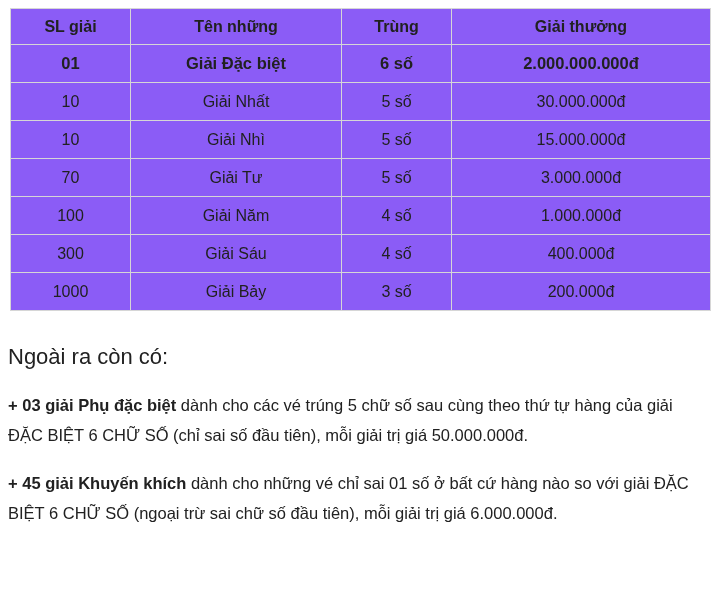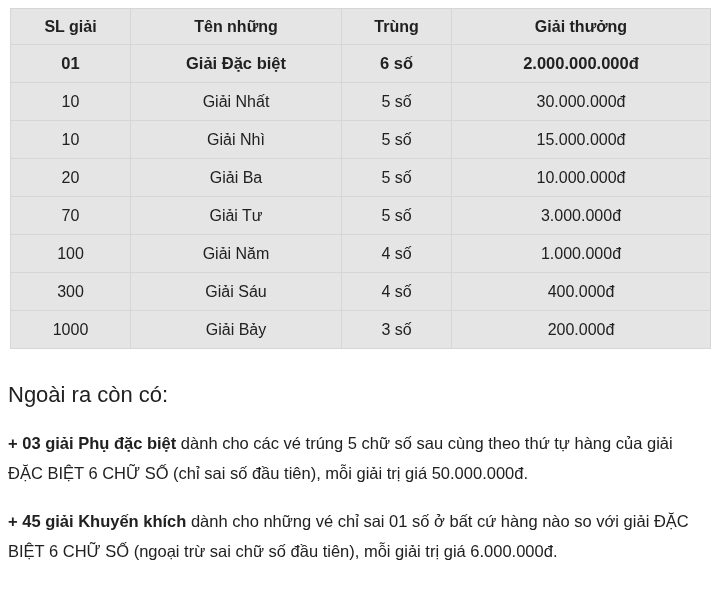--- a/index.html
+++ b/index.html
@@ -23,21 +23,21 @@
     width: 700px;
     table-layout: fixed;
   }
   .prize-table th,
   .prize-table td {
     border: 1px solid #d6d6d6;
     text-align: center;
     vertical-align: middle;
     font-size: 16px;
     padding: 0 4px;
-    background: #e5e5e5;
+    background: #8b5cf6;
   }
   .prize-table th {
     height: 36px;
     font-weight: bold;
     font-size: 16px;
   }
   .prize-table td {
     height: 38px;
     font-weight: normal;
   }
@@ -97,26 +97,20 @@
           <td>5 số</td>
           <td>30.000.000đ</td>
         </tr>
         <tr>
           <td>10</td>
           <td>Giải Nhì</td>
           <td>5 số</td>
           <td>15.000.000đ</td>
         </tr>
         <tr>
-          <td>20</td>
-          <td>Giải Ba</td>
-          <td>5 số</td>
-          <td>10.000.000đ</td>
-        </tr>
-        <tr>
           <td>70</td>
           <td>Giải Tư</td>
           <td>5 số</td>
           <td>3.000.000đ</td>
         </tr>
         <tr>
           <td>100</td>
           <td>Giải Năm</td>
           <td>4 số</td>
           <td>1.000.000đ</td>

